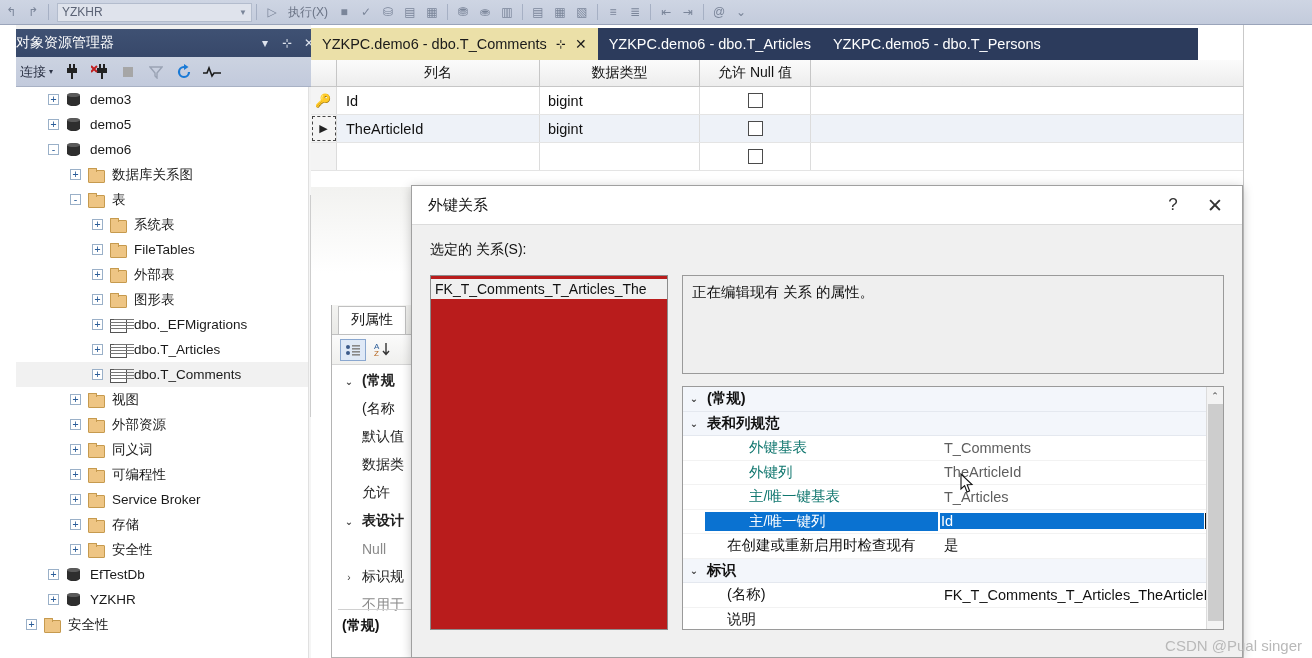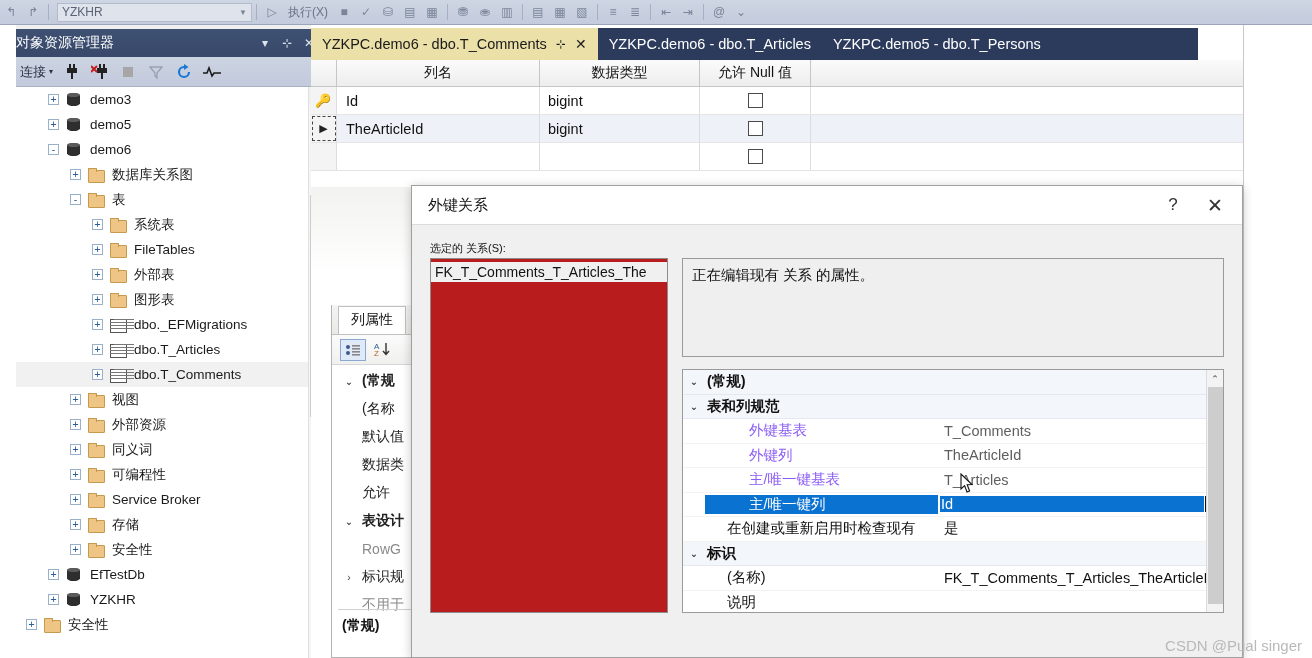--- a/index.html
+++ b/index.html
@@ -214,21 +214,21 @@
     height: 39px; background: #ffffff; display: flex; align-items: center;
     padding: 0 6px 0 16px; border-bottom: 1px solid #dcdcdc;
   }
   .dlg-title-text { flex: 1; font-size: 15px; color: #111; }
   .dlg-help, .dlg-close {
     width: 42px; height: 38px; display: flex; align-items: center; justify-content: center;
     font-size: 17px; color: #333;
   }
   .dlg-close { font-size: 19px; }
   .dlg-body { position: relative; padding: 16px 18px 0; }
-  .dlg-sec-label { font-size: 11px; color: #111; margin-bottom: 2px; }
+  .dlg-sec-label { font-size: 14px; color: #111; margin-bottom: 16px; }
 
   .dlg-cols { display: flex; gap: 14px; }
   .rel-list {
     width: 238px; height: 355px; background: #b91c1c; border: 1px solid #8c8c8c;
     padding: 3px 0 0; font-size: 14px; color: #111; overflow: hidden;
   }
   .rel-item { background: #f0f0f0; padding: 2px 4px; white-space: nowrap; }
   .dlg-right { flex: 1; display: flex; flex-direction: column; gap: 12px; }
   .dlg-desc {
     height: 99px; background: #efefef; border: 1px solid #9a9a9a;
@@ -239,21 +239,21 @@
     overflow: hidden; font-size: 14.5px;
   }
   .pg-scroll { position: absolute; right: 0; top: 0; width: 17px; height: 100%; background: #f3f3f3; border-left: 1px solid #dcdcdc; }
   .pg-scroll .arrow-up { height: 17px; display: flex; align-items: center; justify-content: center; font-size: 9px; color: #3c3c3c; }
   .pg-scroll .thumb { position: absolute; left: 1px; top: 17px; width: 15px; height: 217px; background: #cdcdcd; }
   .pg-rows { position: absolute; left: 0; top: 0; right: 17px; }
   .pg-row { display: flex; height: 24.5px; align-items: center; border-bottom: 1px solid #f2f2f2; }
   .pg-row.group { background: #f3f6fb; font-weight: bold; color: #111; border-bottom: 1px solid #e4e8ef; }
   .pg-row.selected .pg-key { background: #0a72d1; color: #ffffff; }
   .pg-chev { width: 22px; text-align: center; font-size: 10px; color: #3a3a3a; flex: none; }
-  .pg-key { flex: none; width: 233px; padding-left: 2px; color: #8b5cf6; white-space: nowrap; overflow: hidden; }
+  .pg-key { flex: none; width: 233px; padding-left: 2px; color: #0f766e; white-space: nowrap; overflow: hidden; }
   .pg-key.dark { color: #111; }
   .pg-key.indent { padding-left: 44px; }
   .pg-key.nochev { padding-left: 22px; }
   .pg-val { flex: 1; padding-left: 4px; color: #5e5e5e; white-space: nowrap; overflow: hidden; }
   .pg-val.dark { color: #111; }
   .pg-val.editing { color: #ffffff; background: #0a72d1; display: inline-block; padding: 0 1px; }
   .pg-val-wrap { flex: 1; padding-left: 2px; white-space: nowrap; overflow: hidden; display: flex; align-items: center; }
   .caret-bar { display: inline-block; width: 1px; height: 16px; background: #111; margin-left: 1px; }
   .pg-row.wide-key .pg-key { width: 233px; }
 
@@ -587,21 +587,21 @@
           <div class="cp-row">
             <span class="cp-chev"></span>
             <span class="cp-lbl">允许 </span>
           </div>
           <div class="cp-row grp">
             <span class="cp-chev">⌄</span>
             <span class="cp-lbl">表设计</span>
           </div>
           <div class="cp-row dim">
             <span class="cp-chev"></span>
-            <span class="cp-lbl">RowG</span>
+            <span class="cp-lbl">Null</span>
           </div>
           <div class="cp-row">
             <span class="cp-chev">›</span>
             <span class="cp-lbl">标识规</span>
           </div>
           <div class="cp-row dim">
             <span class="cp-chev"></span>
             <span class="cp-lbl">不用于</span>
           </div>
         </div>

